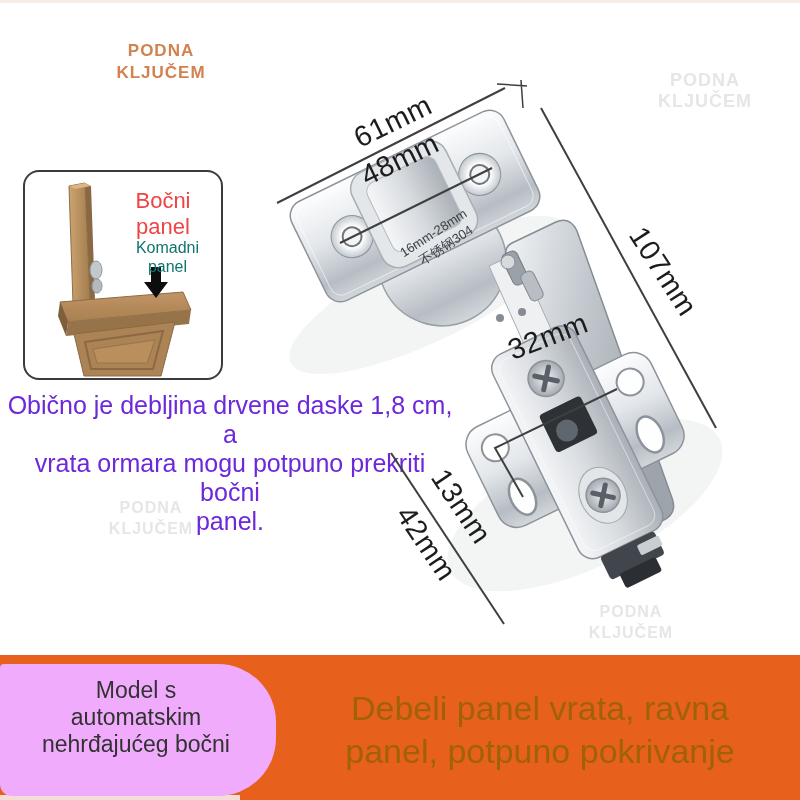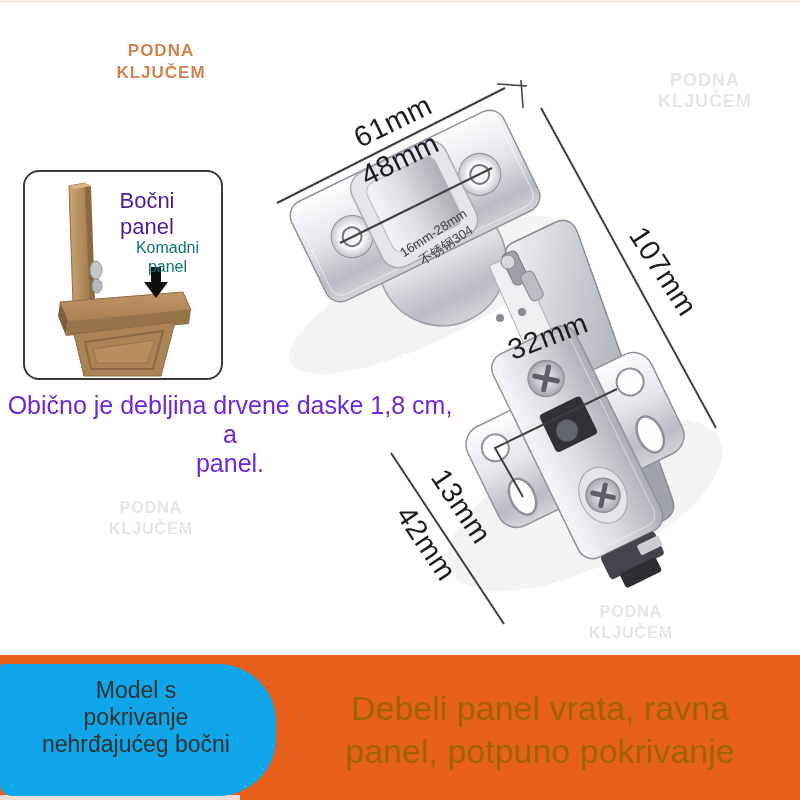--- a/index.html
+++ b/index.html
@@ -7,34 +7,34 @@
         font-family:"Liberation Sans", sans-serif;}
   .top-strip{position:absolute;left:0;top:0;width:800px;height:3px;background:#f7ebe7;}
   
   .wm{position:absolute;text-align:center;font-weight:600;letter-spacing:1px;line-height:22px;}
   .wm-orange{color:#d2824e;font-size:17px;}
   .wm-gray{color:#e6e6e6;font-size:17px;line-height:21px;}
   
   .info-box{position:absolute;left:23px;top:170px;width:200px;height:210px;background:#ffffff;
             border:2px solid #3b3b3b;border-radius:16px;box-sizing:border-box;}
   .info-box svg{position:absolute;left:0;top:0;}
-  .lbl-primary{position:absolute;left:72px;top:16px;width:100px;text-align:center;
-               font-size:22px;line-height:26px;color:#4c1d95;}
+  .lbl-primary{position:absolute;left:88px;top:16px;width:100px;text-align:center;
+               font-size:22px;line-height:26px;color:#ef4444;}
   .lbl-secondary{position:absolute;left:95px;top:66px;width:95px;text-align:center;
                font-size:16px;line-height:19px;color:#0f766e;}
   
   .description{position:absolute;left:5px;top:391px;width:450px;text-align:center;
                font-size:25px;line-height:29px;color:#6d28d9;}
   
   .dim{position:absolute;width:130px;text-align:center;font-size:29px;font-weight:500;
        color:#1c1c1c;letter-spacing:0.5px;}
   
   .banner{position:absolute;left:0;top:655px;width:800px;height:145px;background:#e8611c;}
   .bottom-pink{position:absolute;left:0;top:795px;width:240px;height:5px;background:#f3ddd6;}
-  .feature-box{position:absolute;left:0;top:664px;width:276px;height:132px;background:#0ea5e9;
+  .feature-box{position:absolute;left:0;top:664px;width:276px;height:132px;background:#f0abfc;
                border-radius:4px 58px 58px 12px;}
   .feature-text{position:absolute;left:0;top:13px;width:272px;text-align:center;
                 font-size:23px;line-height:27px;color:#323232;}
   .banner-text{position:absolute;left:290px;top:687px;width:500px;text-align:center;
                color:#a16207;font-size:34px;line-height:43px;font-weight:500;}
   .hinge-svg{position:absolute;left:0;top:0;}
 </style>
 </head>
 <body>
 
@@ -90,20 +90,21 @@
         <rect x="126" y="95" width="10" height="16" fill="#0d0d0d"></rect>
         <polygon points="119,110 143,110 131,126" fill="#0d0d0d"></polygon>
       </g>
     </svg>
     <div class="lbl-primary">Bočni panel</div>
     <div class="lbl-secondary">Komadni panel</div>
   </div>
 
   <div class="description">
     <div>Obično je debljina drvene daske 1,8 cm, a</div>
+    <div>vrata ormara mogu potpuno prekriti bočni</div>
     <div>panel.</div>
   </div>
 
   <svg class="hinge-svg" width="800" height="800" viewBox="0 0 800 800">
     <defs>
       <linearGradient id="silverA" x1="0" y1="0" x2="0" y2="1">
         <stop offset="0" stop-color="#fdfdfe"></stop>
           <stop offset="0.45" stop-color="#e2e6ea"></stop>
         <stop offset="0.8" stop-color="#b7bdc4"></stop>
           <stop offset="1" stop-color="#d2d7db"></stop>
@@ -218,21 +219,21 @@
   <div class="dim" style="left:396px;top:490px;transform:rotate(56deg);">13mm</div>
   <div class="dim" style="left:361px;top:527px;transform:rotate(56deg);">42mm</div>
 
   <div class="banner">
     
   </div>
   <div class="bottom-pink"></div>
   <div class="feature-box">
     <div class="feature-text">
       <div>Model s</div>
-      <div>pokrivanje</div>
+      <div>automatskim</div>
       <div>nehrđajućeg bočni</div>
     </div>
   </div>
   <div class="banner-text">
     <div>Debeli panel vrata, ravna</div>
     <div>panel, potpuno pokrivanje</div>
   </div>
 </div>
 
 </body></html>

